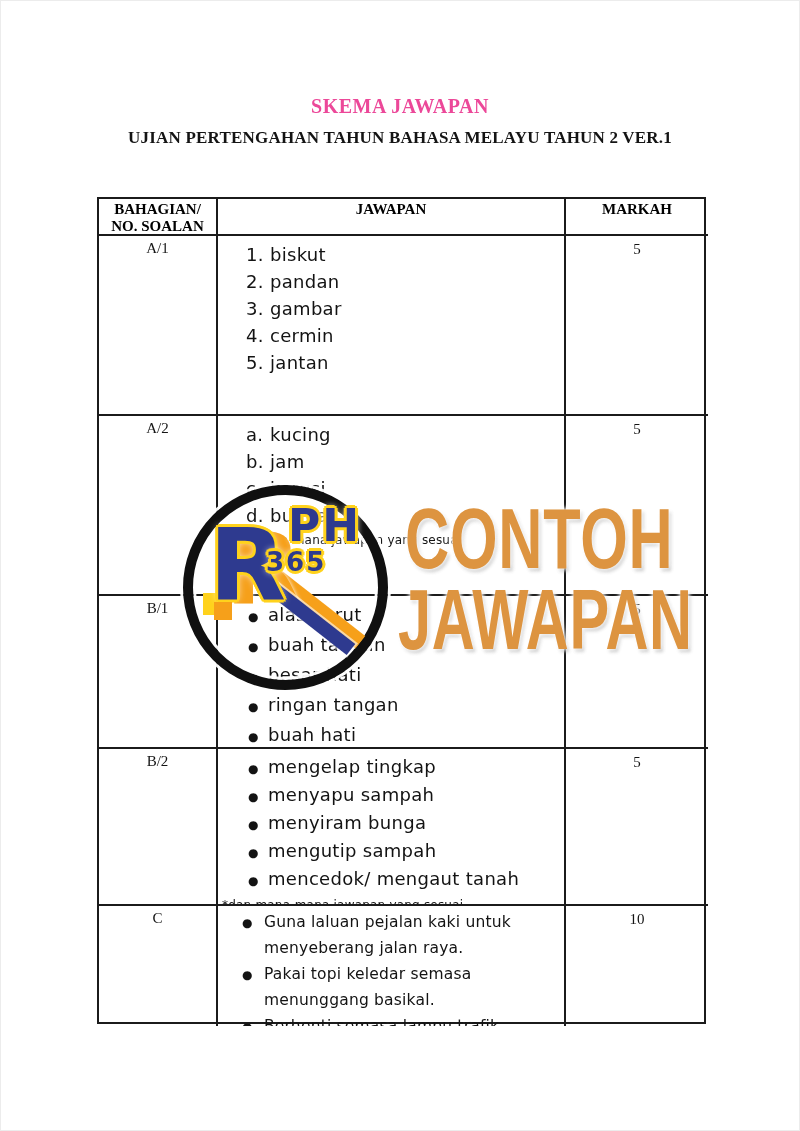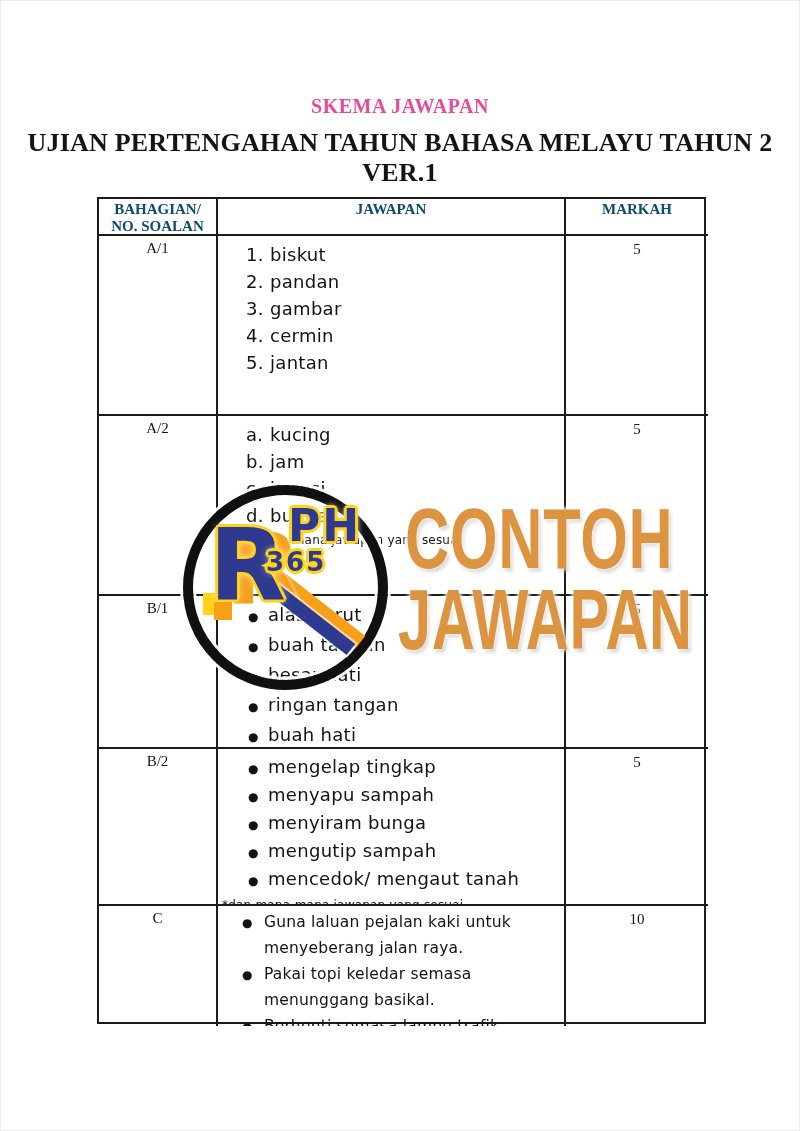--- a/index.html
+++ b/index.html
@@ -5,35 +5,35 @@
   html,body { margin:0; padding:0; background:#fff; }
   .page {
     position:relative; width:800px; height:1131px; background:#ffffff;
     font-family:"Liberation Serif", serif; overflow:hidden; margin:0 auto;
     border:1px solid #ececec; box-sizing:border-box;
   }
   
   .title1 { position:absolute; top:94px; left:0; width:100%; text-align:center;
     font-size:20px; font-weight:bold; letter-spacing:.5px; color:#ec4899; }
   .title2 { position:absolute; top:127px; left:0; width:100%; text-align:center;
-    font-size:26px; font-weight:bold; letter-spacing:.2px; color:#141414; }
+    font-size:17px; font-weight:bold; letter-spacing:.2px; color:#141414; }
 
   
   .tbl {
     position:absolute; left:96px; top:196px; width:609px; height:827px;
     display:grid; grid-template-columns:119px 348px 142px;
     grid-template-rows:37px 180px 180px 153px 157px 120px;
     border:2px solid #1b1b1b; box-sizing:border-box; background:transparent;
   }
   .cell { border-right:2px solid #1b1b1b; border-bottom:2px solid #1b1b1b;
     box-sizing:border-box; overflow:hidden; }
   .cell.clast { border-right:none; }
   .cell.rlast { border-bottom:none; }
   .hdr { font-weight:bold; font-size:15px; text-align:center; line-height:17px;
-    padding-top:2px; color:#0c4a6e; }
+    padding-top:2px; color:#000000; }
   .sec { font-weight:normal; font-size:15px; text-align:center; padding-top:4px; color:#141414; }
   .marks { font-size:15px; text-align:center; padding-top:5px; color:#141414; }
 
   .ans { font-family:"DejaVu Sans", sans-serif; font-size:18px; color:#131313;
     padding:5px 0 0 28px; letter-spacing:.3px; }
   .ans .item { display:flex; align-items:baseline; }
   .lh27 .item { line-height:27px; }
   .lh26 .item { line-height:26px; }
   .ans .lbl { flex:none; width:24px; }
   .ans .txt { white-space:nowrap; }

